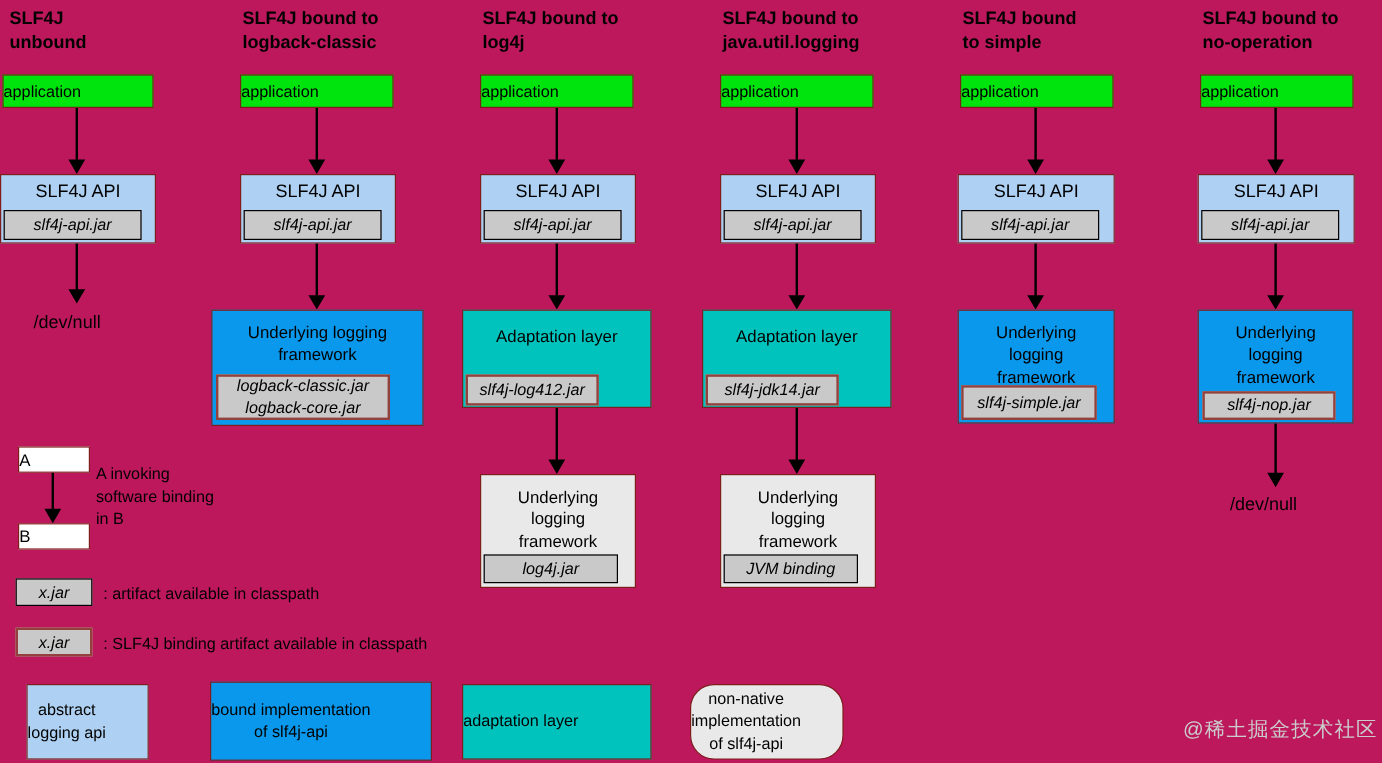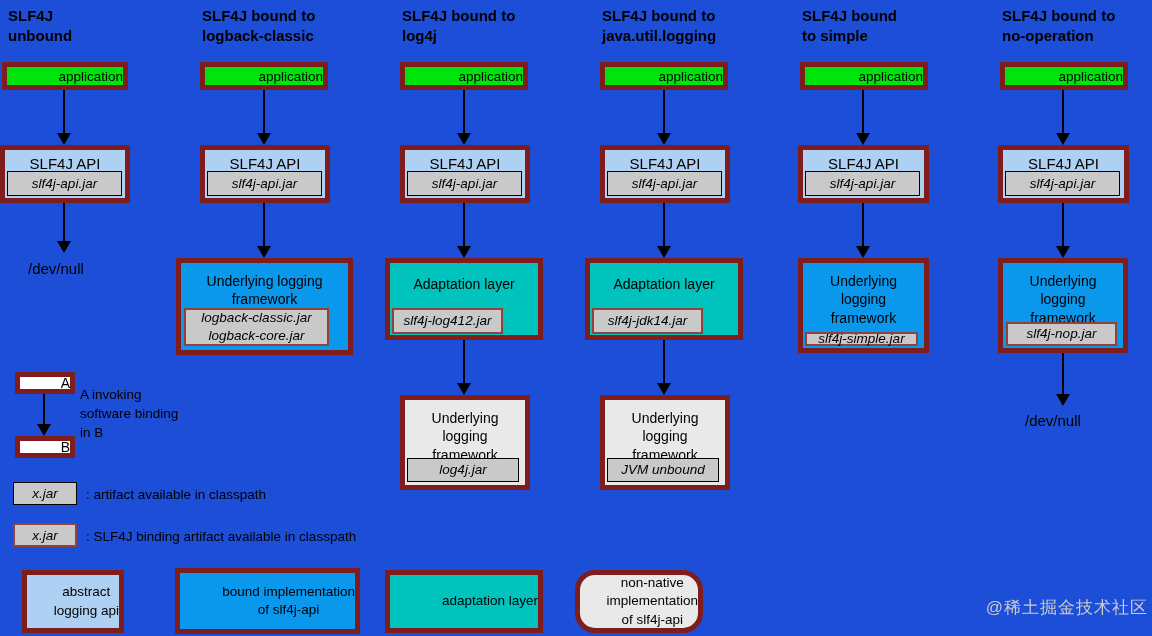--- a/index.html
+++ b/index.html
@@ -1,19 +1,19 @@
 <!DOCTYPE html>
 <html><head>
 <meta charset="utf-8">
 <style>
   html,body{margin:0;padding:0;background:#fff;}
-  .canvas{position:relative;width:1152px;height:636px;background:#1d4ed8;
+  .canvas{position:relative;width:1152px;height:636px;background:#be185d;
     font-family:"Liberation Sans",sans-serif;color:#000;overflow:hidden;}
-  .box{position:absolute;border:5px solid #7f1d1d;box-sizing:border-box;
-    display:flex;align-items:center;justify-content:flex-end;text-align:center;}
+  .box{position:absolute;border:1px solid #7f1d1d;box-sizing:border-box;
+    display:flex;align-items:center;justify-content:flex-start;text-align:center;}
   .title{position:absolute;font-weight:bold;font-size:15px;line-height:1.32;
     white-space:pre-line;}
   .app{background:#00e40e;font-size:13.5px;}
   .api{background:#aed0f2;}
   .api-label{position:absolute;top:5px;left:0;width:100%;text-align:center;font-size:15px;}
   .jar{position:absolute;background:#c9c9c9;border:1px solid #000;box-sizing:border-box;
     font-style:italic;font-size:13.5px;line-height:1.3;display:flex;align-items:center;
     justify-content:center;text-align:center;white-space:pre-line;}
   .jar.binding{border:2px solid #93413d;}
   .blue{background:#0a98ec;}
@@ -107,39 +107,39 @@
   <div class="arrow" style="left:656px;top:203px;height:55px;"></div>
   <div class="box teal" style="left:585px;top:258px;width:158px;height:82px;">
     <span class="fw-label" style="top:12px;">Adaptation layer</span>
     <span class="jar binding" style="left:2px;bottom:1px;width:111px;height:26px;">slf4j-jdk14.jar</span>
   </div>
   <div class="arrow" style="left:656px;top:340px;height:55px;"></div>
   <div class="box ltgray" style="left:600px;top:395px;width:130px;height:95px;">
     <span class="fw-label" style="top:9px;">Underlying
 logging
 framework</span>
-    <span class="jar" style="left:2px;bottom:3px;width:112px;height:24px;">JVM unbound</span>
+    <span class="jar" style="left:2px;bottom:3px;width:112px;height:24px;">JVM binding</span>
   </div>
 
   <div class="title" style="left:802px;top:6px;">SLF4J bound
 to simple</div>
   <div class="box app" style="left:800px;top:62px;width:128px;height:28px;">
     <span>application</span>
   </div>
   <div class="arrow" style="left:855px;top:90px;height:55px;"></div>
   <div class="box api" style="left:798px;top:145px;width:131px;height:58px;">
     <span class="api-label">SLF4J API</span>
     <span class="jar" style="left:2px;bottom:2px;width:115px;height:25px;">slf4j-api.jar</span>
   </div>
   <div class="arrow" style="left:855px;top:203px;height:55px;"></div>
   <div class="box blue" style="left:798px;top:258px;width:131px;height:95px;">
     <span class="fw-label" style="top:9px;">Underlying
 logging
 framework</span>
-    <span class="jar binding" style="left:2px;bottom:2px;width:113px;height:14px;">slf4j-simple.jar</span>
+    <span class="jar binding" style="left:2px;bottom:2px;width:113px;height:29px;">slf4j-simple.jar</span>
   </div>
 
   <div class="title" style="left:1002px;top:6px;">SLF4J bound to
 no-operation</div>
   <div class="box app" style="left:1000px;top:62px;width:128px;height:28px;">
     <span>application</span>
   </div>
   <div class="arrow" style="left:1055px;top:90px;height:55px;"></div>
   <div class="box api" style="left:998px;top:145px;width:131px;height:58px;">
     <span class="api-label">SLF4J API</span>

